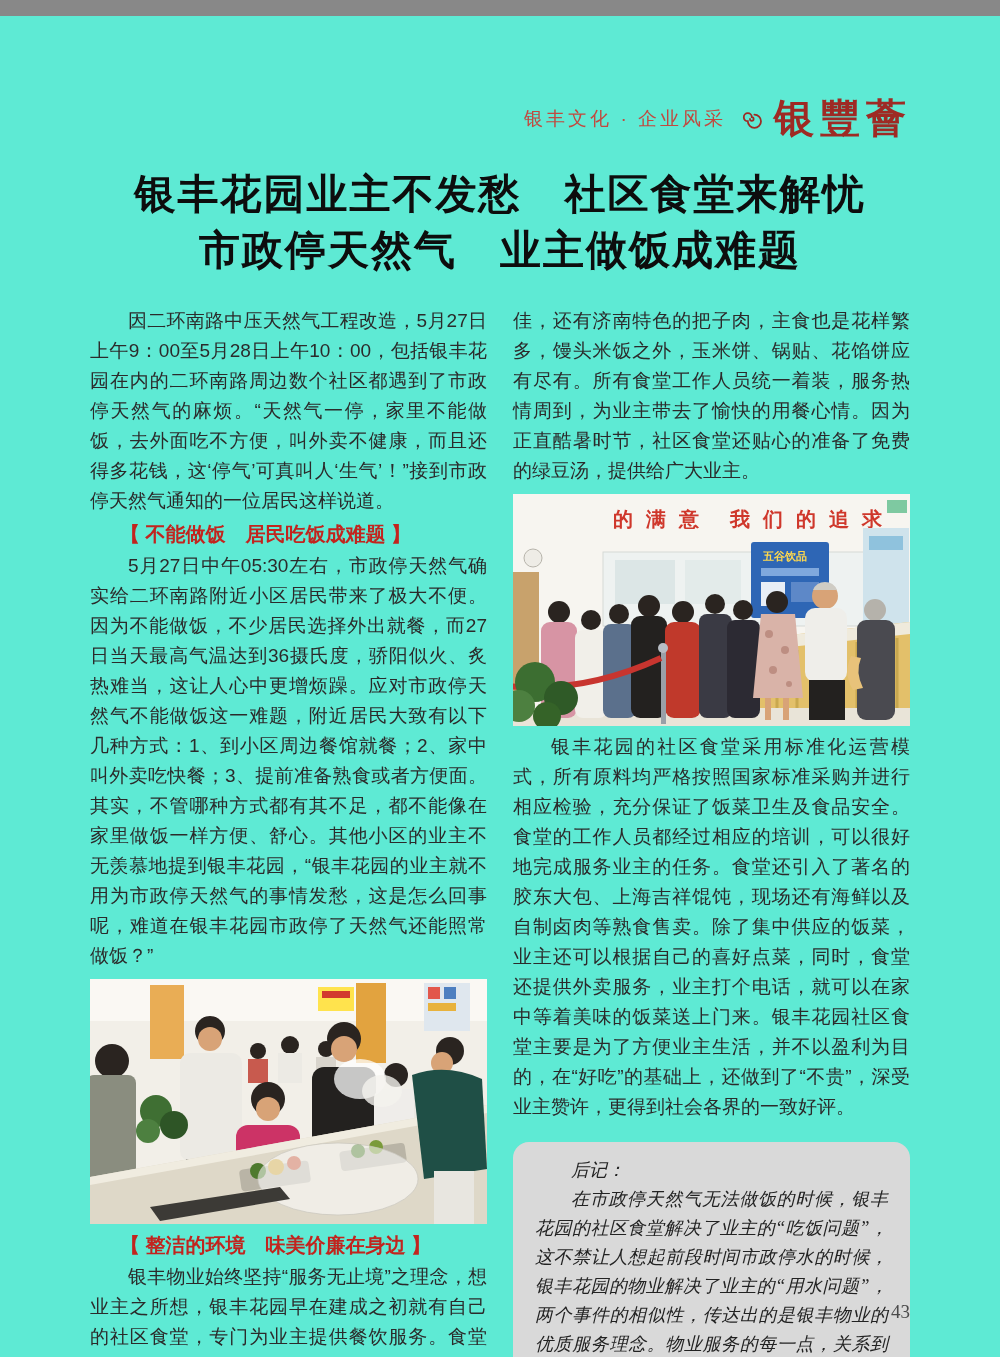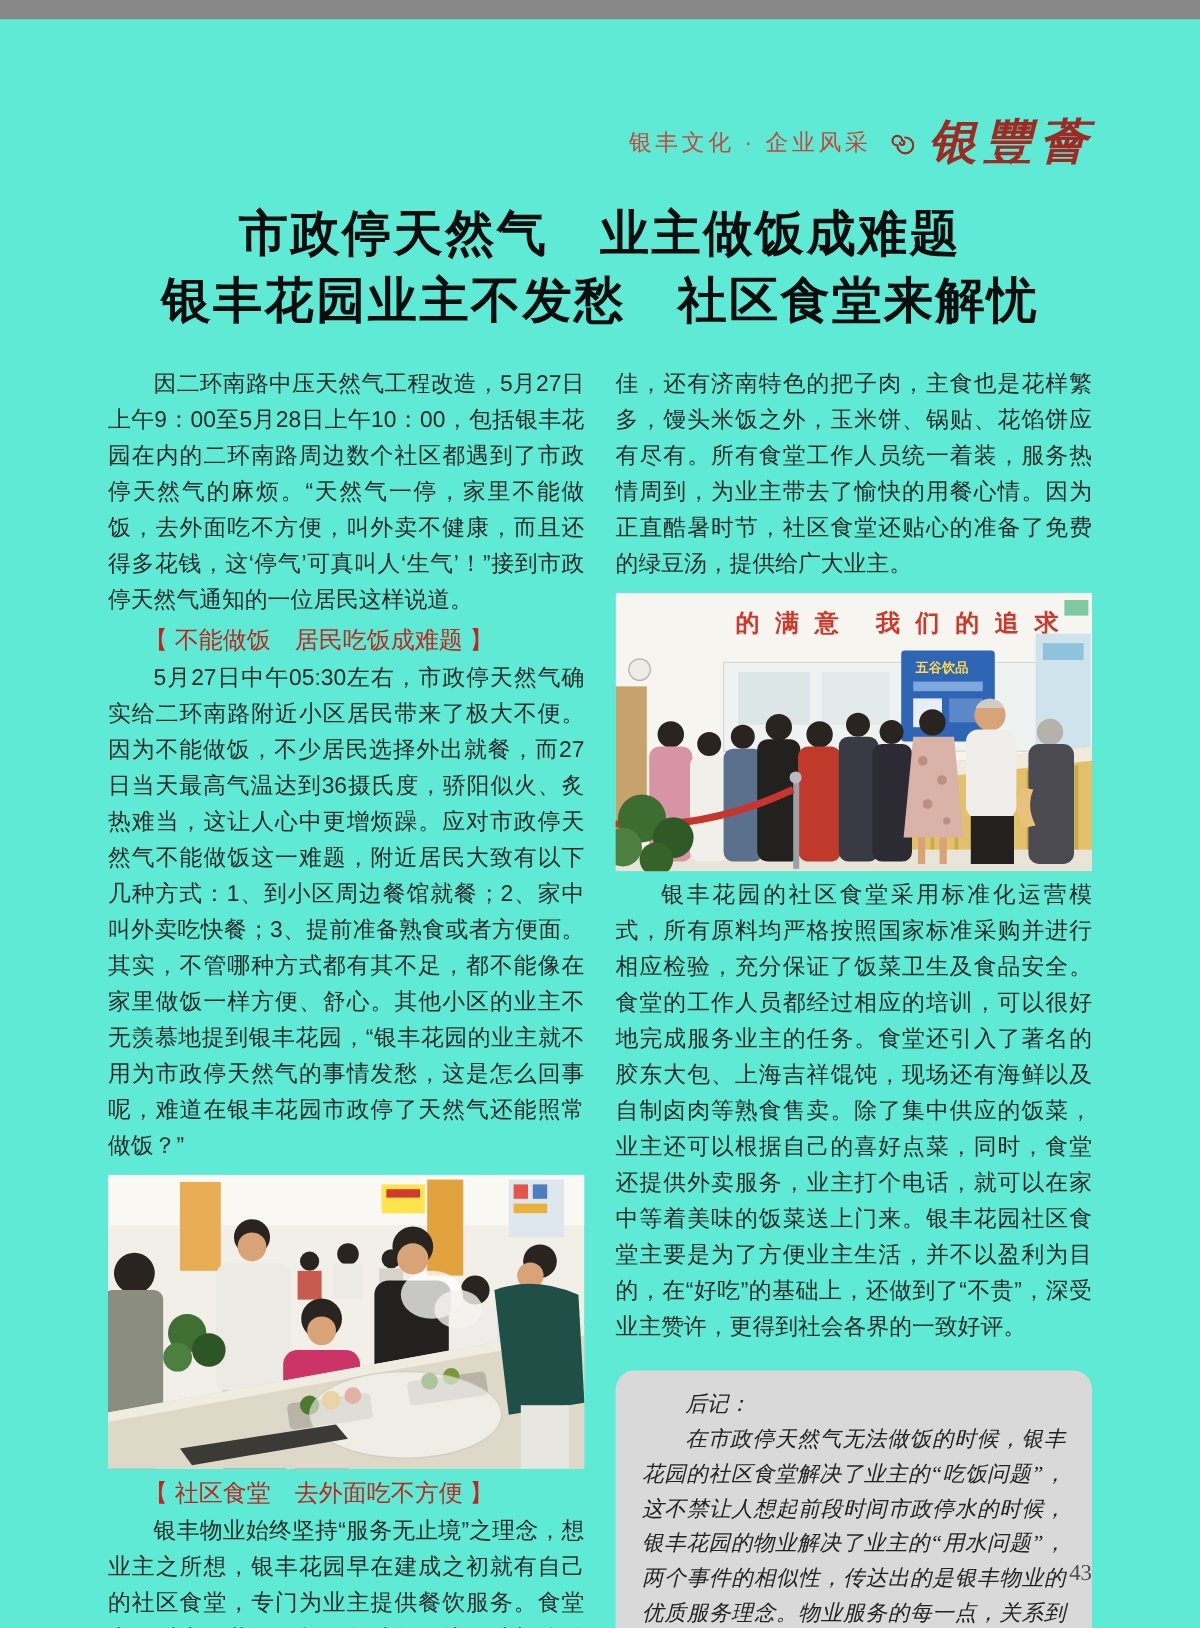--- a/index.html
+++ b/index.html
@@ -18,41 +18,41 @@
     display:flex;align-items:center;gap:12px;
   }
   .section-label{
     color:#c1493f;font-size:19px;letter-spacing:3px;
     white-space:nowrap;
   }
   .swirl{width:24px;height:24px;flex:0 0 auto;}
   .logo-text{
     color:#9e2a24;font-size:40px;line-height:46px;
     font-family:"Liberation Serif",serif;
-    font-style:italic;font-weight:bold;letter-spacing:6px;
+    font-weight:bold;letter-spacing:6px;
     white-space:nowrap;
   }
   
   .title-block{
     position:absolute;top:150px;left:0;width:100%;
     text-align:center;
     font-family:"Liberation Serif",serif;
     font-weight:900;font-size:41px;line-height:56px;
     color:#0d0d0d;letter-spacing:2px;
   }
   
   .columns{
     position:absolute;top:290px;left:90px;width:820px;
     display:flex;gap:26px;
   }
   .col{width:397px;font-size:19px;line-height:30px;text-align:justify;}
   .col p{margin:0;}
   .indent{text-indent:2em;}
   .sec-head{
-    color:#c2241e;font-weight:normal;font-size:20px;
+    color:#c2241e;font-weight:bold;font-size:20px;
     line-height:30px;margin:3px 0 2px 0;text-indent:1.5em;
     white-space:nowrap;
   }
   .photo{display:block;margin:8px 0 6px 0;}
   
   .postscript{
     background:#d9d9d9;border-radius:16px;
     margin-top:20px;padding:14px 22px 18px 22px;
     font-family:"Liberation Serif",serif;font-style:italic;
     font-size:18px;line-height:29px;color:#222;
@@ -72,22 +72,22 @@
 
   <div class="header-row">
     <span class="section-label">银丰文化 · 企业风采</span>
     <svg class="swirl" viewBox="0 0 24 24" aria-hidden="true">
       <path d="M12,12 a1.8,1.8 0 1,0 1.8,-1.8 a4,4 0 1,0 -4,4 a6.6,6.6 0 1,0 6.6,-6.6" fill="none" stroke="#9e2a24" stroke-width="1.8" stroke-linecap="round"></path>
     </svg>
     <span class="logo-text">银豐薈</span>
   </div>
 
   <div class="title-block">
+    <div>银丰花园业主不发愁　社区食堂来解忧</div>
     <div>市政停天然气　业主做饭成难题</div>
-    <div>银丰花园业主不发愁　社区食堂来解忧</div>
   </div>
 
   <div class="columns">
 
     <div class="col">
       <p class="indent">因二环南路中压天然气工程改造，5月27日上午9：00至5月28日上午10：00，包括银丰花园在内的二环南路周边数个社区都遇到了市政停天然气的麻烦。“天然气一停，家里不能做饭，去外面吃不方便，叫外卖不健康，而且还得多花钱，这‘停气’可真叫人‘生气’！”接到市政停天然气通知的一位居民这样说道。</p>
       <div class="sec-head">【 不能做饭　居民吃饭成难题 】</div>
       <p class="indent">5月27日中午05:30左右，市政停天然气确实给二环南路附近小区居民带来了极大不便。因为不能做饭，不少居民选择外出就餐，而27日当天最高气温达到36摄氏度，骄阳似火、炙热难当，这让人心中更增烦躁。应对市政停天然气不能做饭这一难题，附近居民大致有以下几种方式：1、到小区周边餐馆就餐；2、家中叫外卖吃快餐；3、提前准备熟食或者方便面。其实，不管哪种方式都有其不足，都不能像在家里做饭一样方便、舒心。其他小区的业主不无羡慕地提到银丰花园，“银丰花园的业主就不用为市政停天然气的事情发愁，这是怎么回事呢，难道在银丰花园市政停了天然气还能照常做饭？”</p>
 
       <svg class="photo" width="397" height="245" viewBox="0 0 397 245" aria-hidden="true">
@@ -157,21 +157,21 @@
         <ellipse cx="292" cy="112" rx="20" ry="16" fill="#f4f2ee" opacity="0.8"></ellipse>
 
         <circle cx="360" cy="72" r="14" fill="#2a2420"></circle>
         <circle cx="352" cy="84" r="11" fill="#d8a377"></circle>
         <path d="M322,96 Q356,84 392,100 L397,190 L334,200 Z" fill="#1f4f46"></path>
         <rect x="344" y="192" width="40" height="53" fill="#e8e6e0"></rect>
 
         <path d="M60,228 L190,208 L200,220 L70,242 Z" fill="#3c3a36"></path>
       </svg>
 
-      <div class="sec-head">【 社区食堂　去外面吃不方便 】</div>
+      <div class="sec-head">【 整洁的环境　味美价廉在身边 】</div>
       <p class="indent">银丰物业始终坚持“服务无止境”之理念，想业主之所想，银丰花园早在建成之初就有自己的社区食堂，专门为业主提供餐饮服务。食堂内，时尚的装修风格、整洁的环境、清新优雅的大厅、菜香四溢，众多业主在用餐，不时传出阵阵欢笑声。菜品丰富，香味极</p>
     </div>
 
     <div class="col">
       <p>佳，还有济南特色的把子肉，主食也是花样繁多，馒头米饭之外，玉米饼、锅贴、花馅饼应有尽有。所有食堂工作人员统一着装，服务热情周到，为业主带去了愉快的用餐心情。因为正直酷暑时节，社区食堂还贴心的准备了免费的绿豆汤，提供给广大业主。</p>
 
       <svg class="photo" width="397" height="232" viewBox="0 0 397 232" aria-hidden="true">
         <rect width="397" height="232" fill="#f7f5f0"></rect>
 
         <text x="100" y="32" font-size="20" font-weight="bold" fill="#cf372b" letter-spacing="13" font-family="Liberation Serif, serif">的满意 我们的追求</text>

